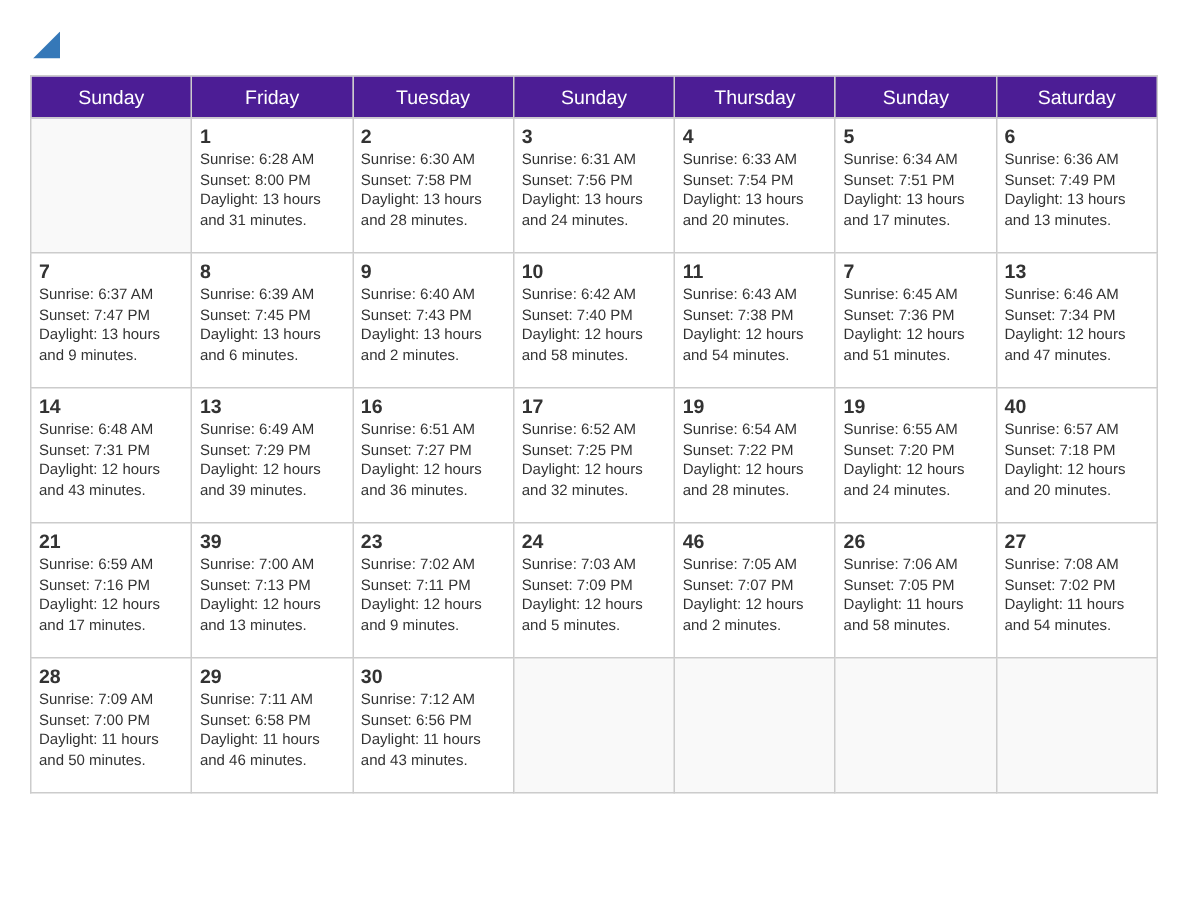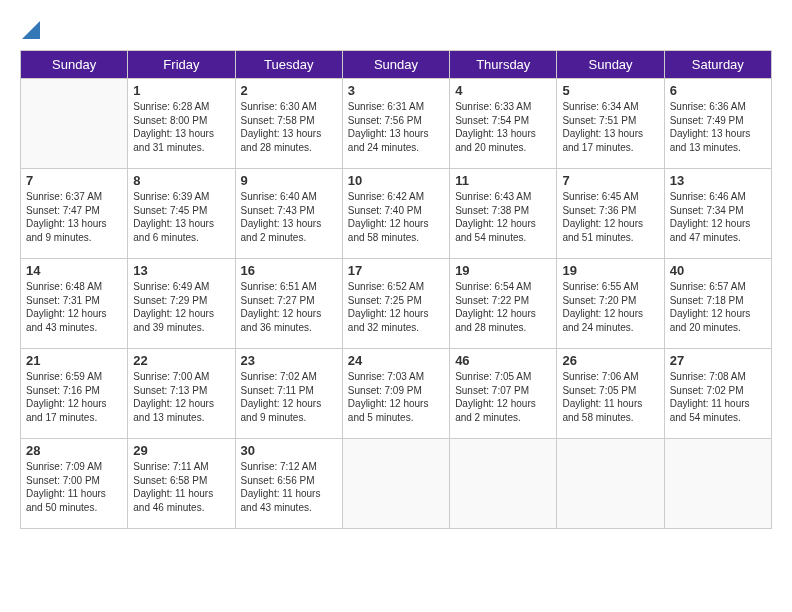--- a/index.html
+++ b/index.html
@@ -210,21 +210,21 @@
             <span class="day-number">40</span>
             <div class="cell-info">Sunrise: 6:57 AM<br>Sunset: 7:18 PM<br>Daylight: 12 hours<br>and 20 minutes.</div>
           </td>
         </tr>
         <tr>
           <td>
             <span class="day-number">21</span>
             <div class="cell-info">Sunrise: 6:59 AM<br>Sunset: 7:16 PM<br>Daylight: 12 hours<br>and 17 minutes.</div>
           </td>
           <td>
-            <span class="day-number">22</span>
+            <span class="day-number">39</span>
             <div class="cell-info">Sunrise: 7:00 AM<br>Sunset: 7:13 PM<br>Daylight: 12 hours<br>and 13 minutes.</div>
           </td>
           <td>
             <span class="day-number">23</span>
             <div class="cell-info">Sunrise: 7:02 AM<br>Sunset: 7:11 PM<br>Daylight: 12 hours<br>and 9 minutes.</div>
           </td>
           <td>
             <span class="day-number">24</span>
             <div class="cell-info">Sunrise: 7:03 AM<br>Sunset: 7:09 PM<br>Daylight: 12 hours<br>and 5 minutes.</div>
           </td>

